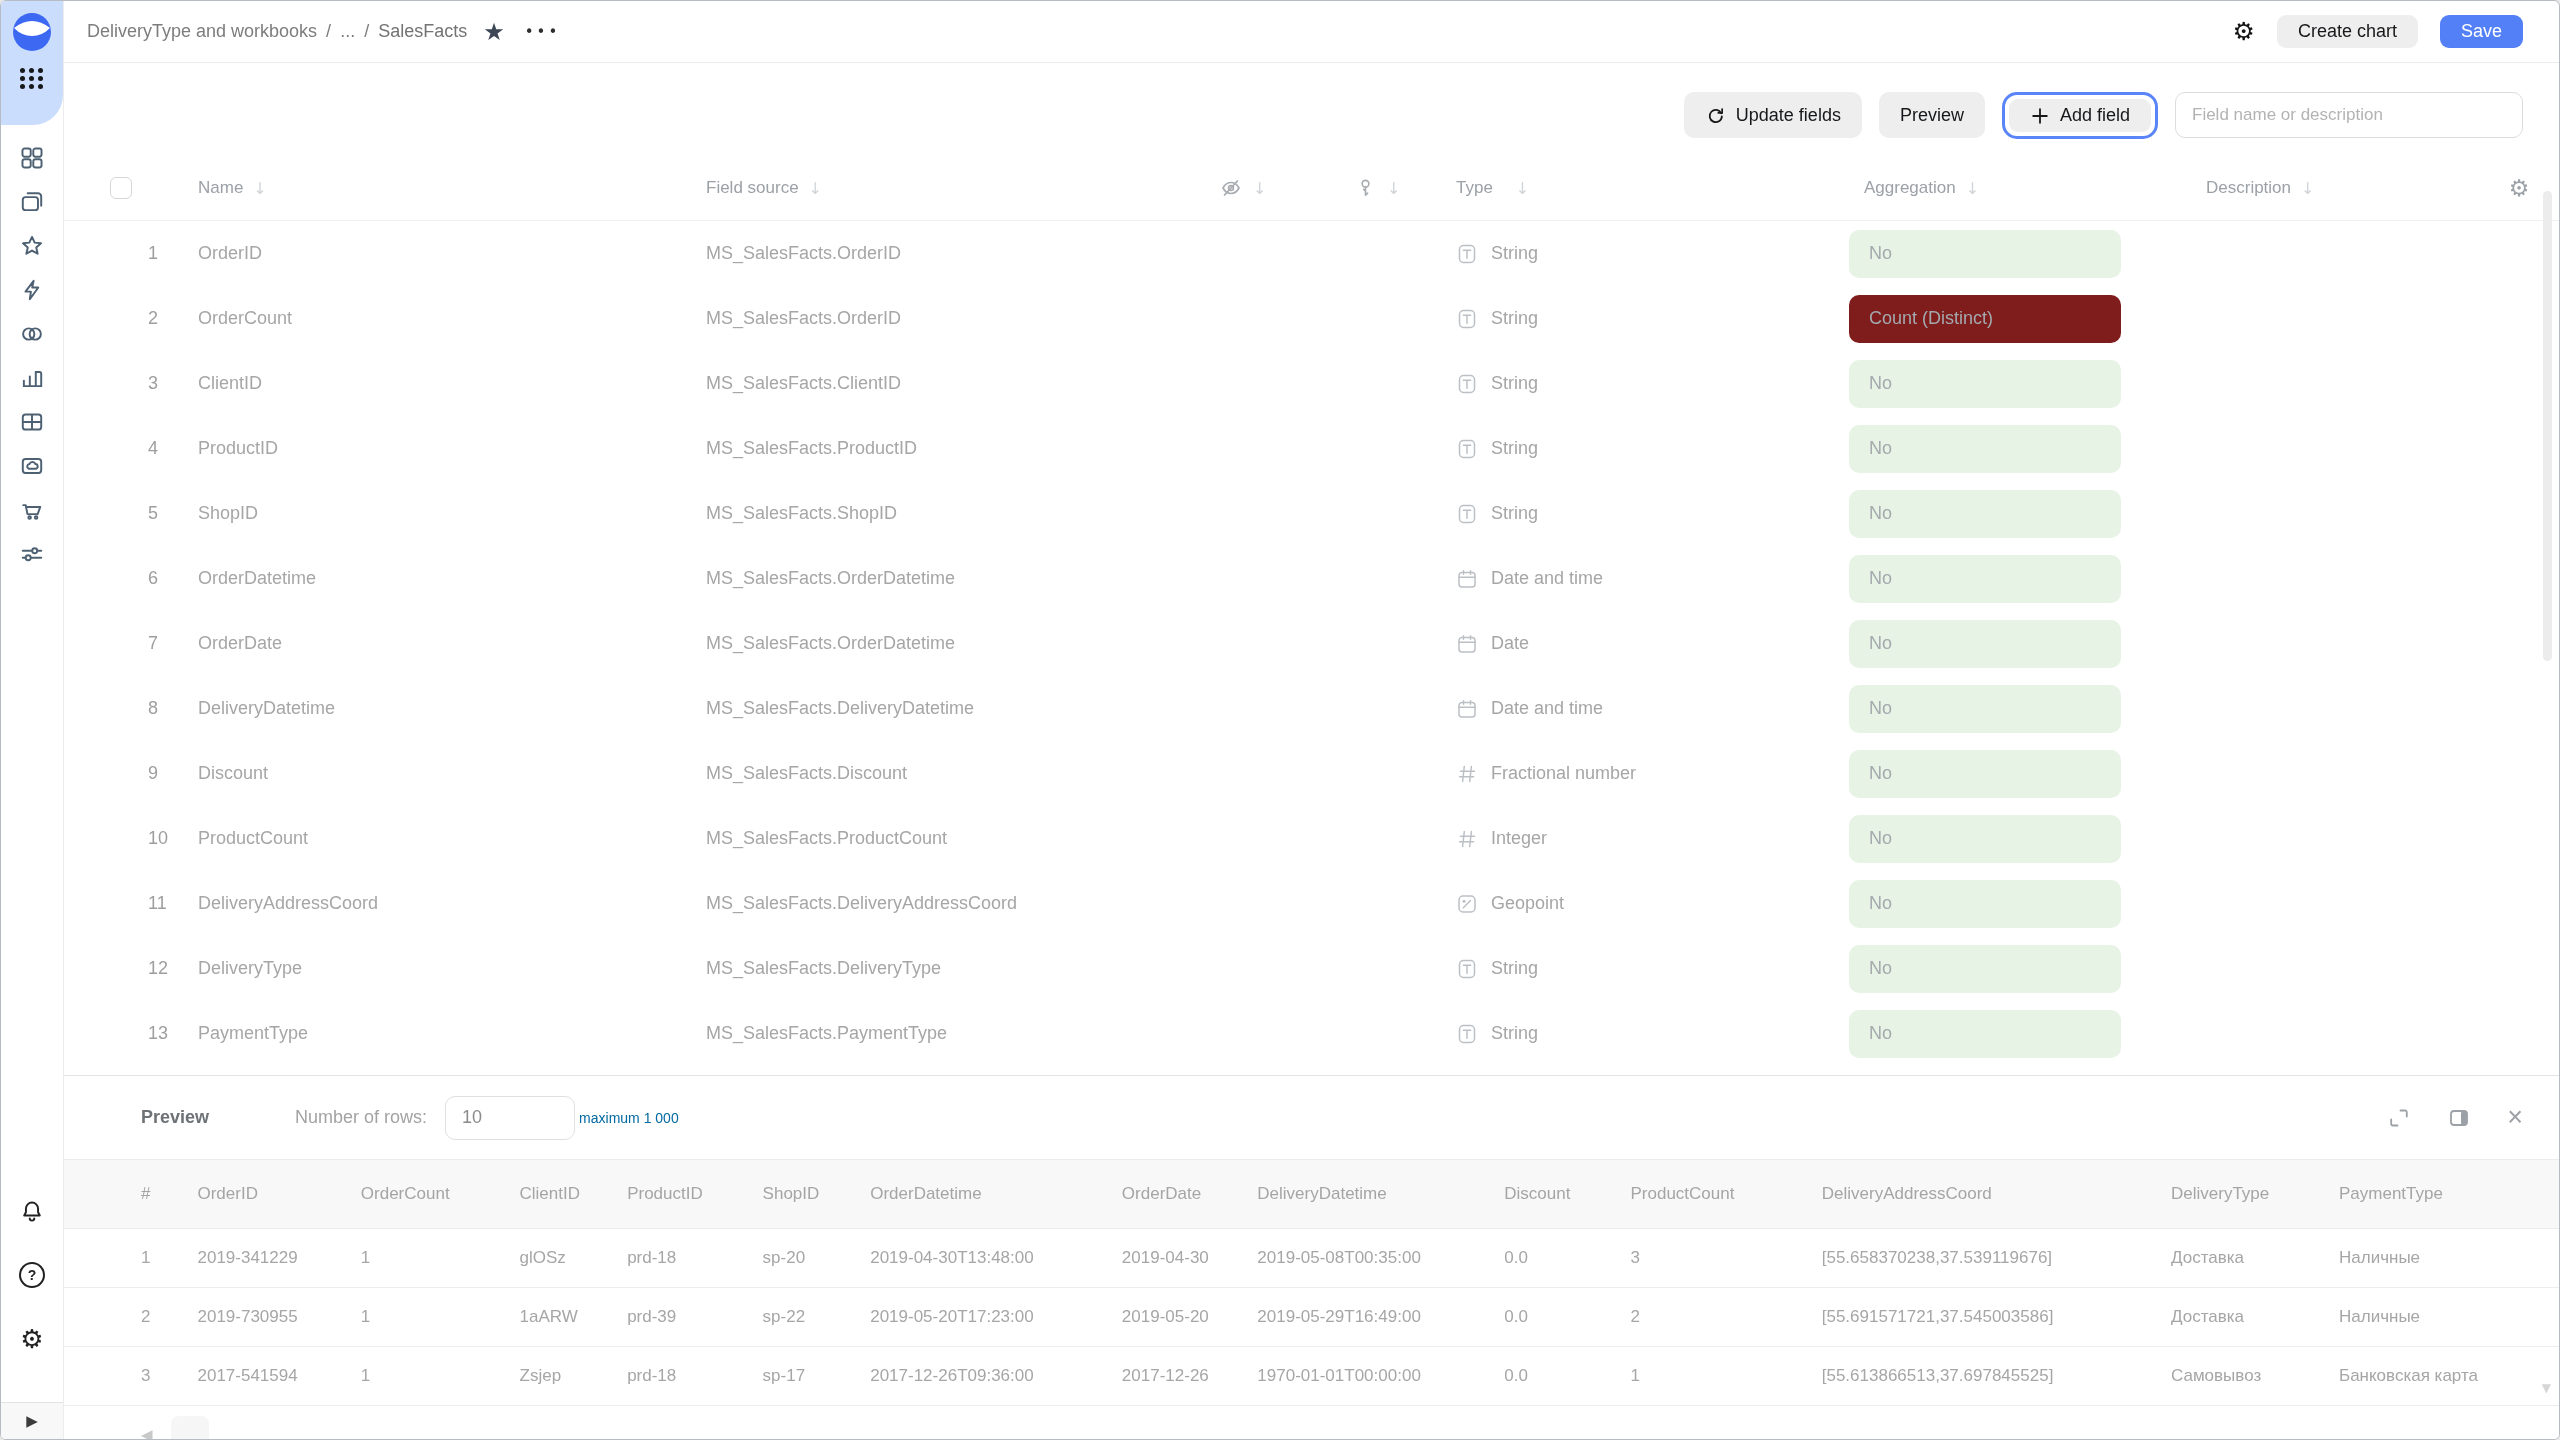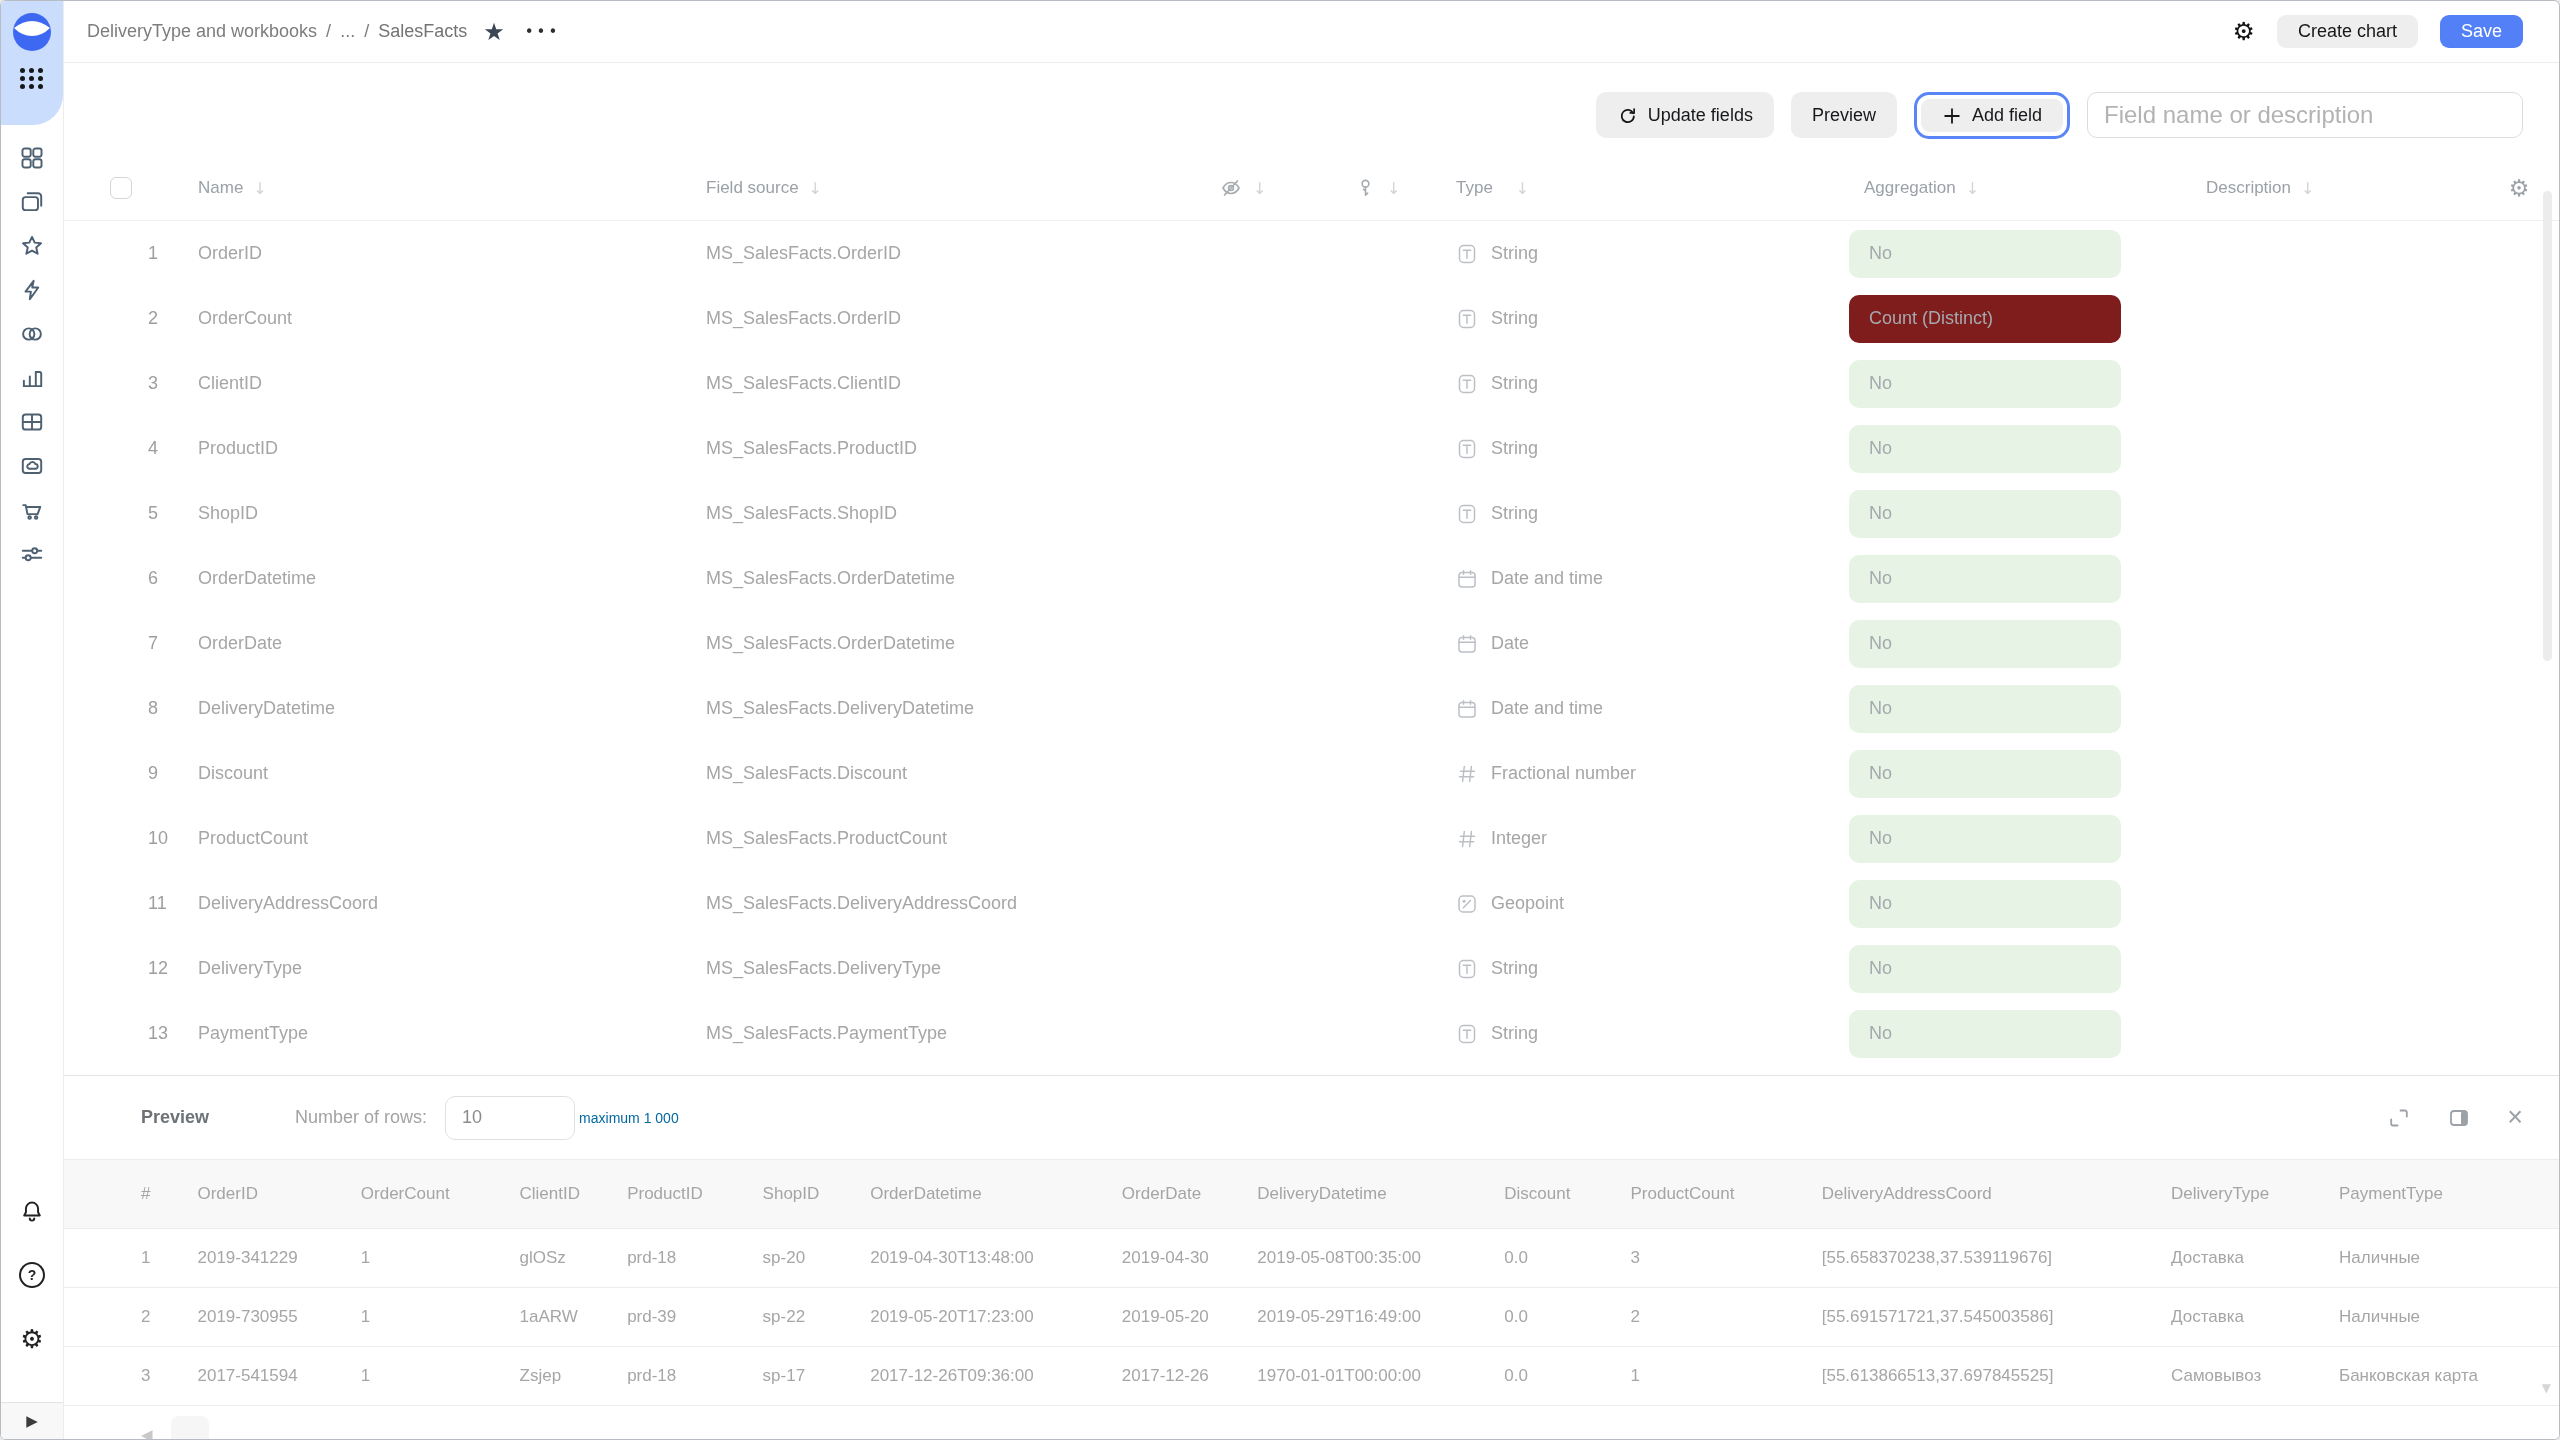--- a/index.html
+++ b/index.html
@@ -35,22 +35,22 @@
        padding:0 21px;border:none;white-space:nowrap;cursor:pointer;gap:10px}
   .btn.primary{background:#5380f6;color:#fff}
   
   .toolbar{height:105px;display:flex;align-items:center;padding:0 36px 0 23px;box-sizing:border-box}
   .seg{background:#ebebec;border-radius:10px;padding:4px;display:flex;align-items:center;height:46px;box-sizing:border-box}
   .seg-item{padding:0 20px;height:38px;line-height:38px;font-size:18px;color:#1d1f21;border-radius:7px;white-space:nowrap;cursor:pointer}
   .seg-item.active{background:#fff;box-shadow:0 1px 3px rgba(0,0,0,.14)}
   .tbar-right{margin-left:auto;display:flex;align-items:flex-start;gap:17px}
   .btn.tall{height:46px;border-radius:10px}
   .ring{border:3px solid #5a85f8;border-radius:15px;padding:4px;display:flex}
-  .search{width:436px;height:46px;box-sizing:border-box;border:1px solid #dcdcdc;border-radius:10px;
-          font-size:24px;color:#333;padding:0 16px;font-family:inherit;outline:none}
+  .search{width:348px;height:46px;box-sizing:border-box;border:1px solid #dcdcdc;border-radius:10px;
+          font-size:17px;color:#333;padding:0 16px;font-family:inherit;outline:none}
   .search::placeholder{color:#b3b3b3}
   
   .ftable{position:absolute;top:155px;left:0;right:0;height:909px;overflow:hidden}
   .fhead{height:64px;display:flex;align-items:center;border-bottom:1px solid #f0f0f0;color:#9ba1a7;font-size:17px}
   .frow{height:65px;display:flex;align-items:center;font-size:18px;color:#a6a6a6}
   .fcell{box-sizing:border-box;display:flex;align-items:center;white-space:nowrap;overflow:hidden}
   .col-check{width:76px;padding-left:46px}
   .col-num{width:58px;padding-left:8px;color:#9e9e9e}
   .col-name{width:508px}
   .col-src{width:508px}

